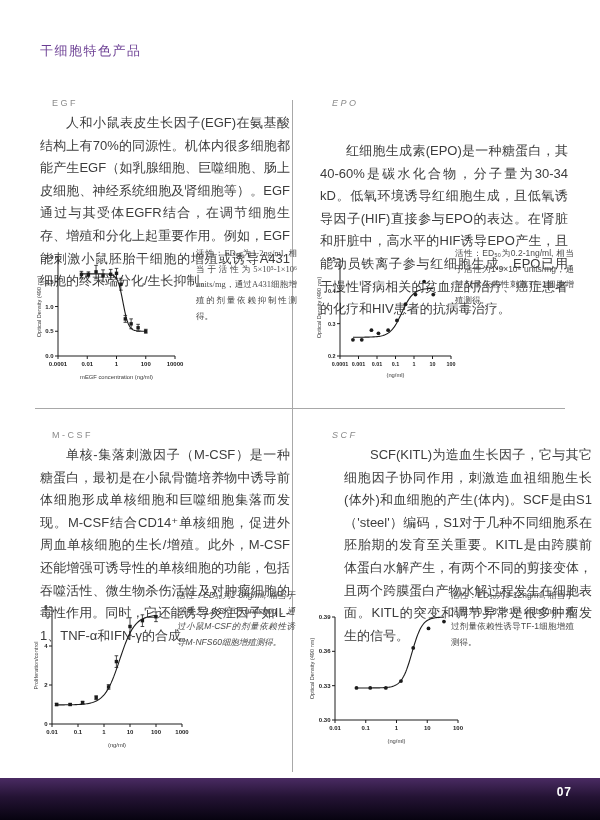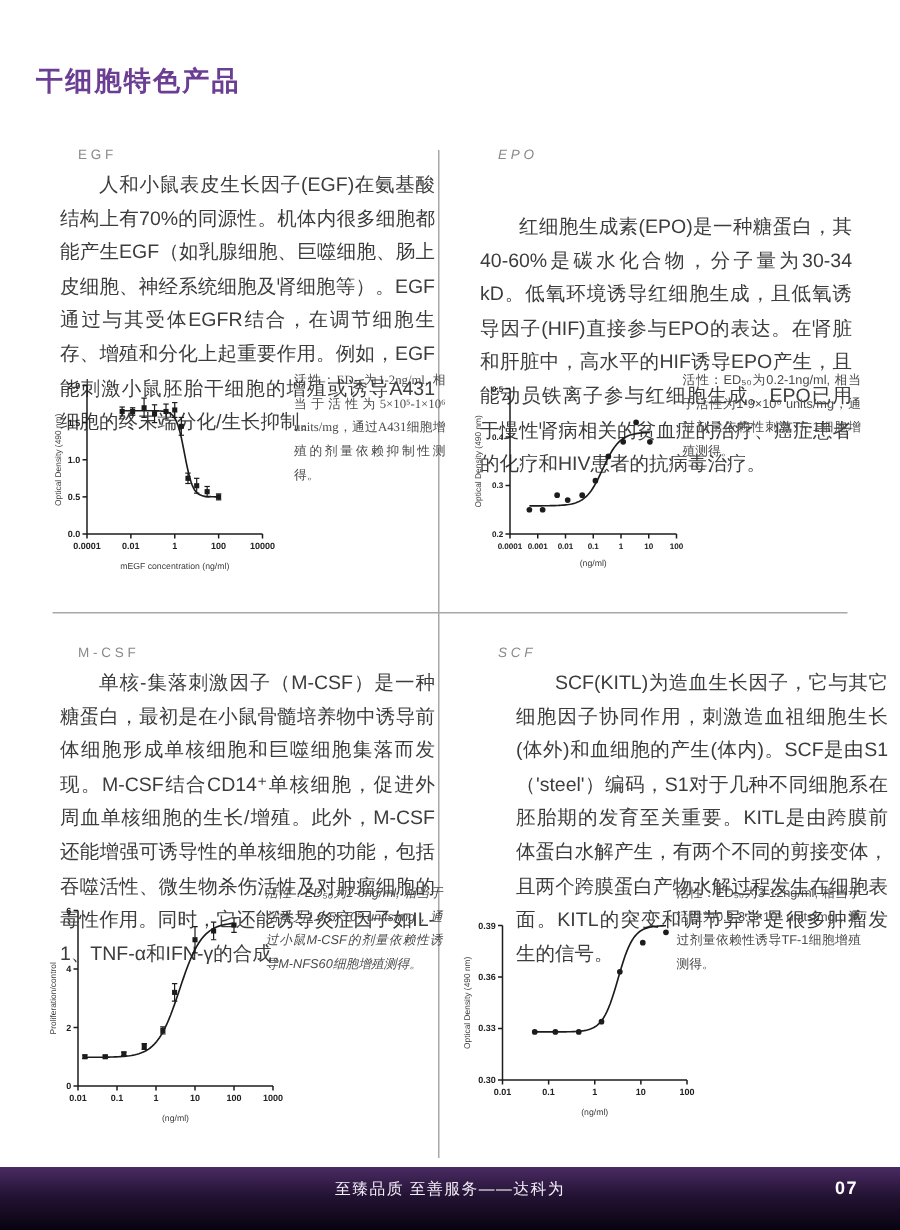--- a/index.html
+++ b/index.html
@@ -4,22 +4,22 @@
 <style>
   * { margin:0; padding:0; box-sizing:border-box; }
   html,body { width:600px; height:820px; }
   body {
     position:relative;
     background:#ffffff;
     font-family:"Liberation Sans","DejaVu Sans",sans-serif;
     overflow:hidden;
   }
   .page-title {
-    position:absolute; left:24px; top:42px;
-    font-size:18px; font-weight:bold; color:#6b3e93; letter-spacing:1.5px;
+    position:absolute; left:40px; top:42px;
+    font-size:13px; font-weight:normal; color:#6b3e93; letter-spacing:1.5px;
   }
   .divider-h {
     position:absolute; left:35px; top:408px; width:530px; height:1px;
     background:#a8a8a8;
   }
   .divider-v {
     position:absolute; left:292px; top:100px; width:1px; height:672px;
     background:#a8a8a8;
   }
   .section-heading {
@@ -302,15 +302,14 @@
       <circle cx="63.243437097105826" cy="77.95555555555553" r="1.9" fill="#1c1c1c"></circle>
       <circle cx="78.83628479859182" cy="77.95555555555553" r="1.9" fill="#1c1c1c"></circle>
       <circle cx="93.99343709710583" cy="71.08888888888886" r="1.9" fill="#1c1c1c"></circle>
       <circle cx="106.23009236377098" cy="37.90000000000002" r="1.9" fill="#1c1c1c"></circle>
       <circle cx="121.52282506861542" cy="18.44444444444445" r="1.9" fill="#1c1c1c"></circle>
       <circle cx="136.98009236377098" cy="11.577777777777781" r="1.9" fill="#1c1c1c"></circle>
     </svg>
   </div>
 
 <div class="footer">
-  <div class="footer-slogan">至臻品质 至善服务——达科为</div>
   <div class="page-number">07</div>
 </div>
 
 </body></html>

